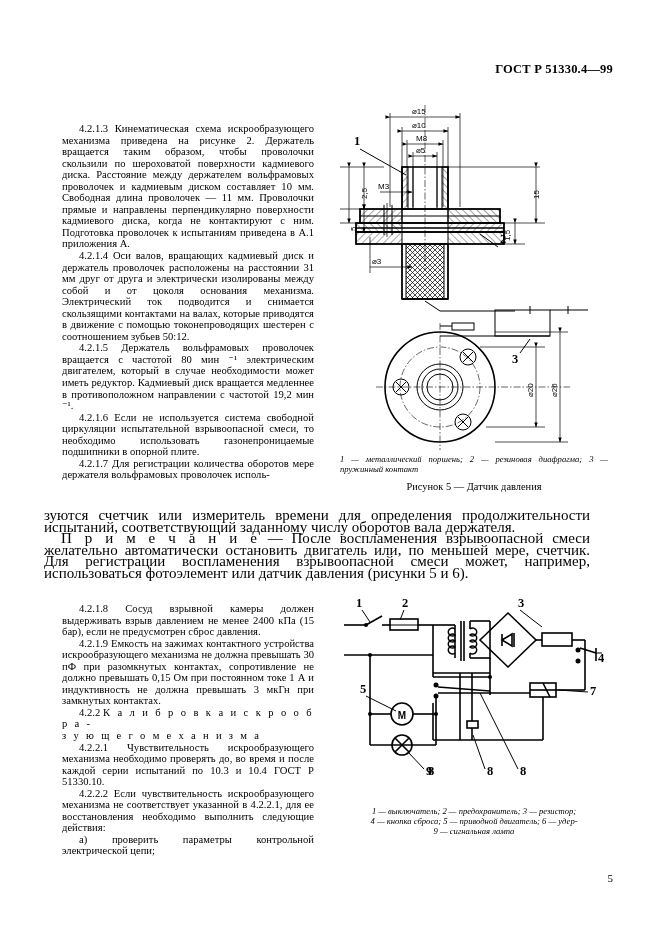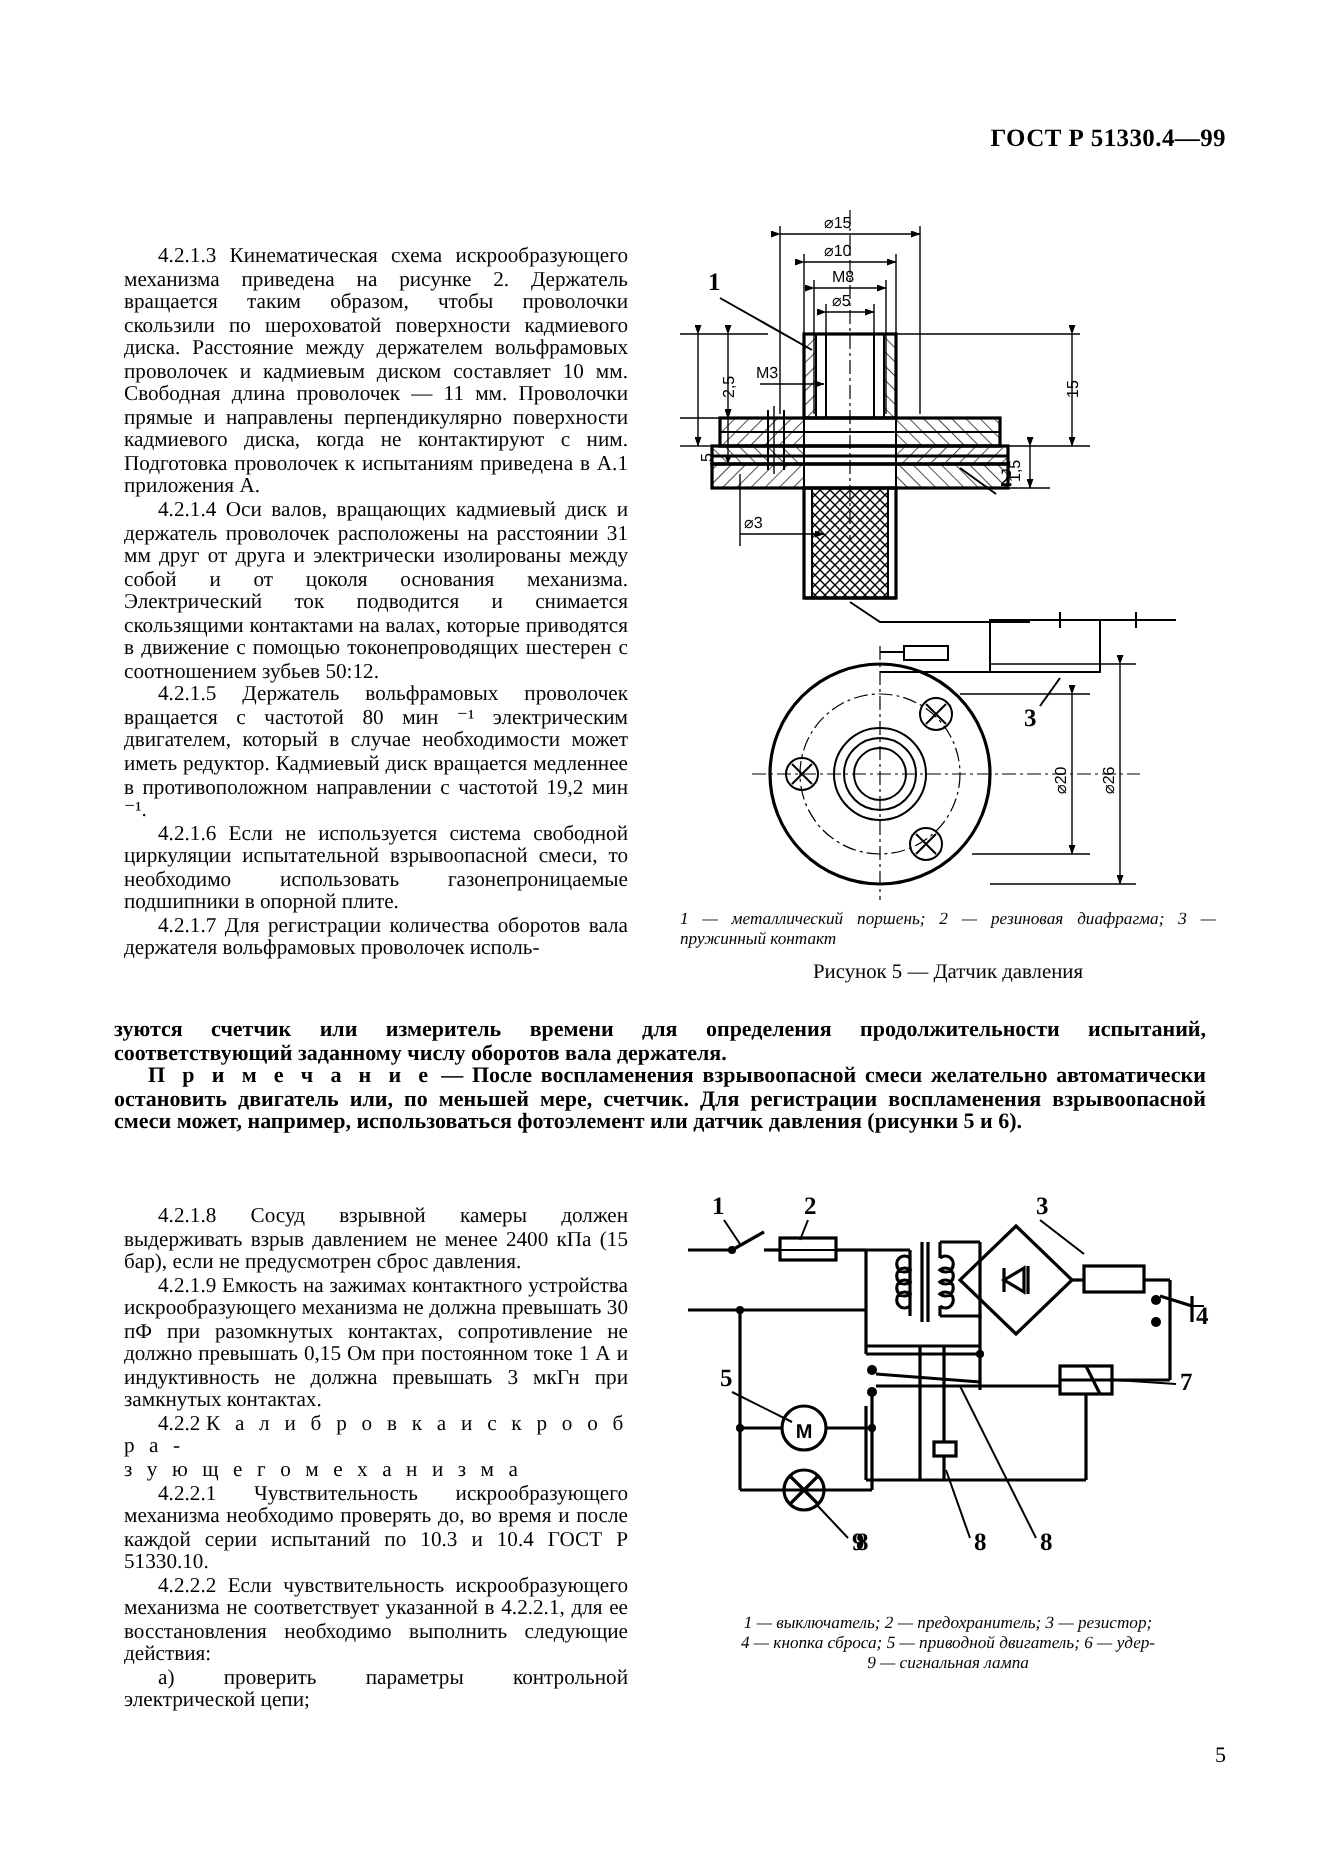--- a/index.html
+++ b/index.html
@@ -50,26 +50,25 @@
   }
   p.para {
     margin: 0;
     text-indent: 17px;
     text-align: justify;
   }
   p.para.noind { text-indent: 0; }
 
   .full-width {
     position: absolute;
-    left: 57px;
+    left: 44px;
     width: 546px;
-    font-size: 11px;
+    font-size: 15px;
     line-height: 11.55px;
     text-align: justify;
-    font-weight: bold;
   }
   .note-lead { letter-spacing: 2.1px; }
   .spaced { letter-spacing: 2.3px; }
 
   
   .fig-legend {
     font-size: 8.6px;
     line-height: 10px;
     text-align: justify;
     font-style: italic;
@@ -123,21 +122,21 @@
 
 <div id="page">
 
   <div id="header-std">ГОСТ Р 51330.4—99</div>
 
   <div class="col-left" style="top:111px;margin-top:12px;">
     <p class="para">4.2.1.3 Кинематическая схема искрообразующего механизма приведена на рисунке 2. Держатель вращается таким образом, чтобы проволочки скользили по шероховатой поверхности кадмиевого диска. Расстояние между держателем вольфрамовых проволочек и кадмиевым диском составляет 10 мм. Свободная длина проволочек — 11 мм. Проволочки прямые и направлены перпендикулярно поверхности кадмиевого диска, когда не контактируют с ним. Подготовка проволочек к испытаниям приведена в А.1 приложения А.</p>
     <p class="para">4.2.1.4 Оси валов, вращающих кадмиевый диск и держатель проволочек расположены на расстоянии 31 мм друг от друга и электрически изолированы между собой и от цоколя основания механизма. Электрический ток подводится и снимается скользящими контактами на валах, которые приводятся в движение с помощью токонепроводящих шестерен с соотношением зубьев 50:12.</p>
     <p class="para">4.2.1.5 Держатель вольфрамовых проволочек вращается с частотой 80 мин ⁻¹  электрическим двигателем, который в случае необходимости может иметь редуктор. Кадмиевый диск вращается медленнее в противоположном направлении с частотой 19,2 мин ⁻¹.</p>
     <p class="para">4.2.1.6 Если не используется система свободной циркуляции испытательной взрывоопасной смеси, то необходимо использовать газонепроницаемые подшипники в опорной плите.</p>
-    <p class="para">4.2.1.7 Для регистрации количества оборотов вала держателя вольфрамовых проволочек исполь-</p>
+    <p class="para">4.2.1.7 Для регистрации количества оборотов мере держателя вольфрамовых проволочек исполь-</p>
   </div>
 
   <div class="col-right" style="top:95px;">
 
     <div class="fig-box">
       <svg width="268" height="355" viewBox="0 0 268 355">
         <defs>
           <pattern id="hatchA" width="5" height="5" patternUnits="userSpaceOnUse" patternTransform="rotate(45)">
             <line x1="0" y1="0" x2="0" y2="5" stroke="#000" stroke-width="0.7"></line>
           </pattern>

